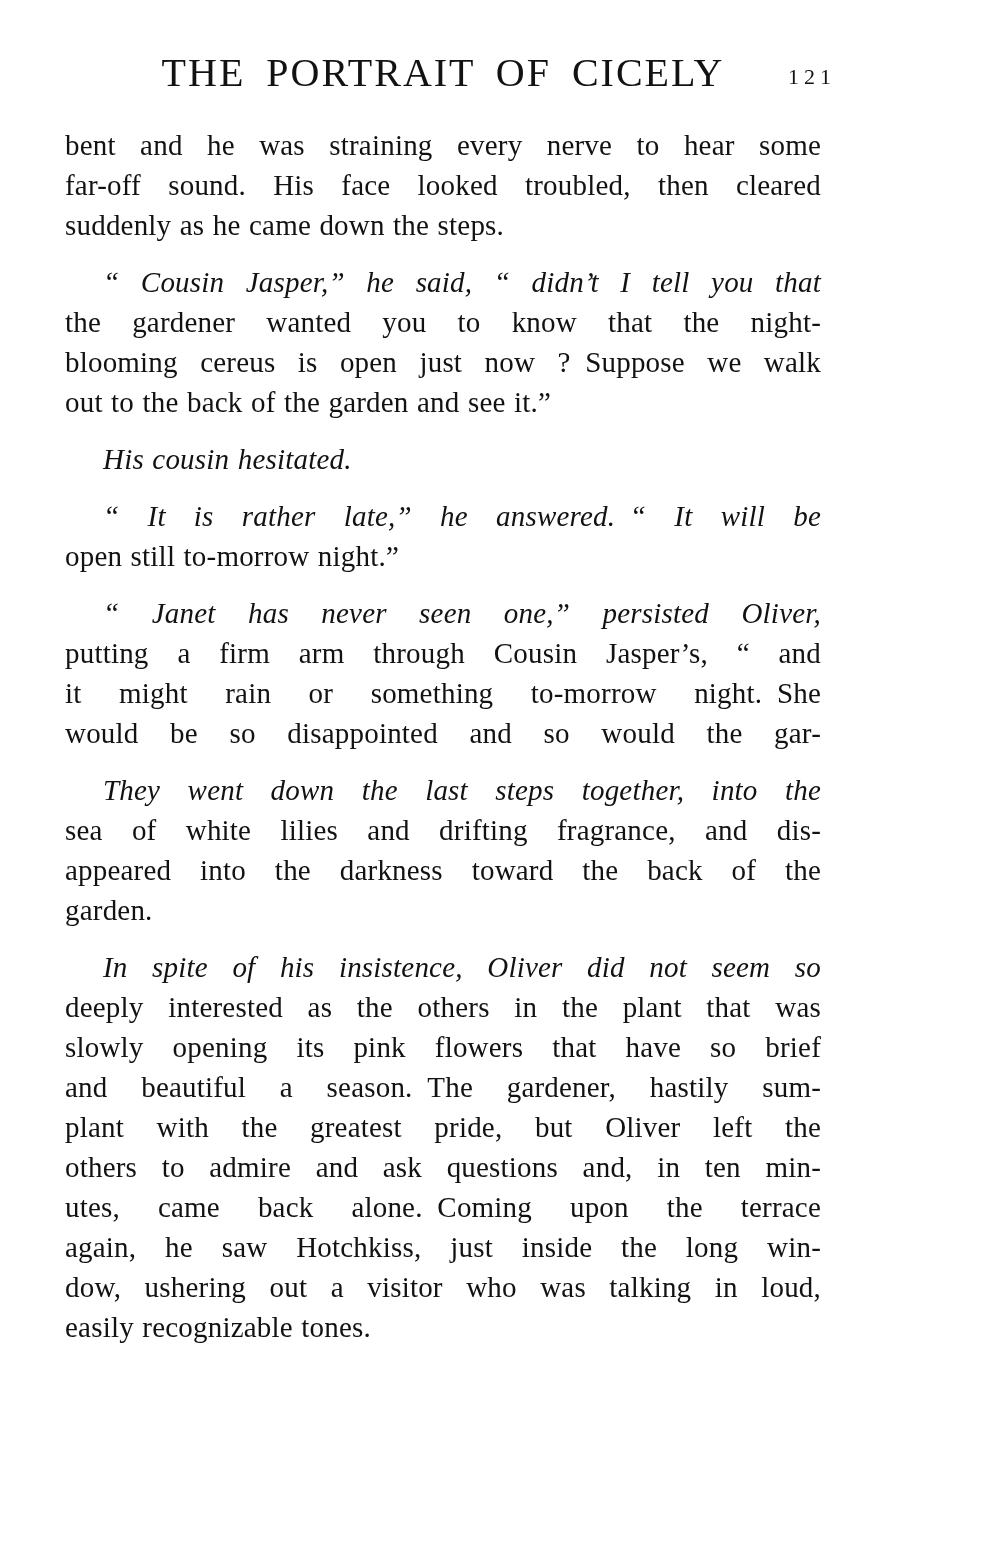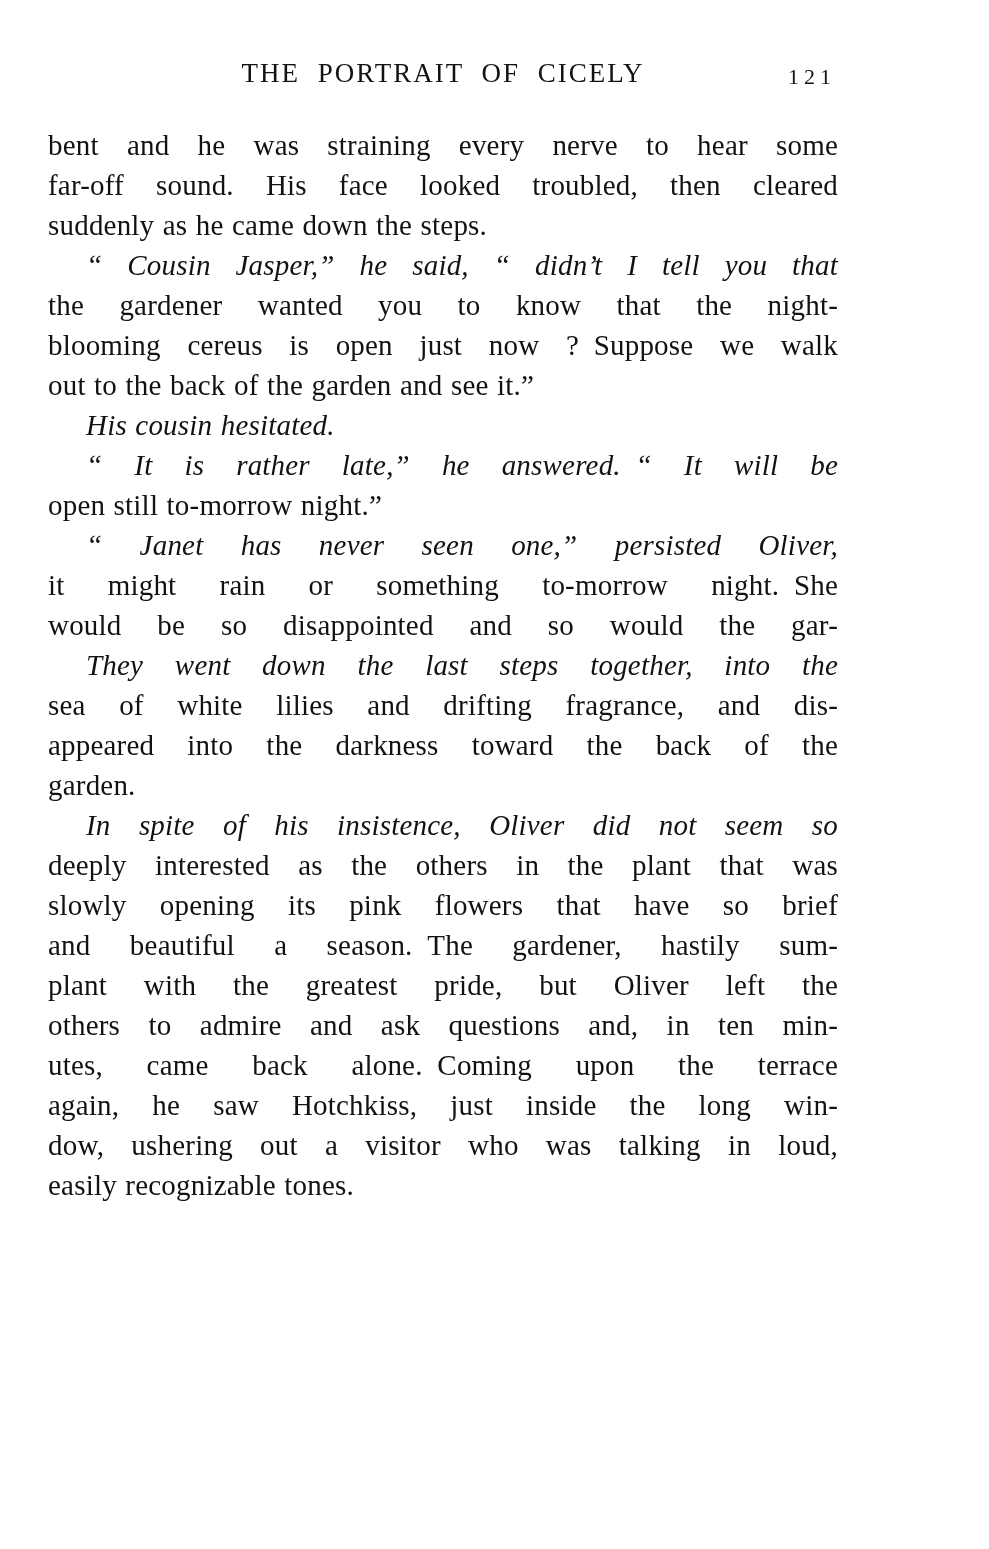--- a/index.html
+++ b/index.html
@@ -21,39 +21,39 @@
     left: 48px;
     top: 52px;
     width: 790px;
   }
   .running-header {
     position: relative;
     height: 42px;
   }
   .running-title {
     text-align: center;
-    font-size: 27px;
+    font-size: 40px;
     line-height: 42px;
     letter-spacing: 2px;
     word-spacing: 9px;
     white-space: nowrap;
   }
   .page-number {
     position: absolute;
     right: 2px;
     bottom: 4px;
     font-size: 22px;
     letter-spacing: 5px;
     font-variant-numeric: oldstyle-nums;
     margin-top: 20px;
   }
   .body-text {
     margin-top: 31px;
   }
-  .para { margin: 0; }
+  .para { margin: 17px; }
   .line {
     font-size: 29px;
     line-height: 40px;
     height: 40px;
     letter-spacing: 0.2px;
     word-spacing: 1px;
     white-space: normal;
     overflow: visible;
   }
   .line.just {
@@ -88,20 +88,21 @@
         </div>
         <div class="para">
           <div class="line indent">His cousin hesitated.</div>
         </div>
         <div class="para">
           <div class="line just indent">“ It is rather late,” he answered. “ It will be</div>
           <div class="line">open still to-morrow night.”</div>
         </div>
         <div class="para">
           <div class="line just indent">“ Janet has never seen one,” persisted Oliver,</div>
+          <div class="line just">putting a firm arm through Cousin Jasper’s, “ and</div>
           <div class="line just">it might rain or something to-morrow night. She</div>
           <div class="line just">would be so disappointed and so would the gar-</div>
         </div>
         <div class="para">
           <div class="line just indent">They went down the last steps together, into the</div>
           <div class="line just">sea of white lilies and drifting fragrance, and dis-</div>
           <div class="line just">appeared into the darkness toward the back of the</div>
           <div class="line">garden.</div>
         </div>
         <div class="para">

